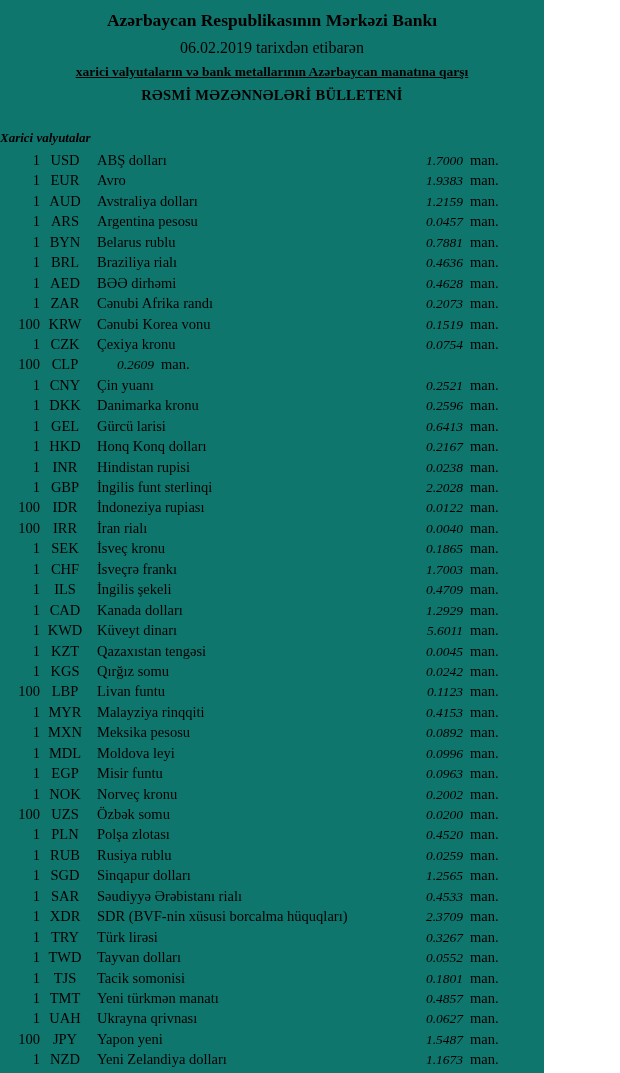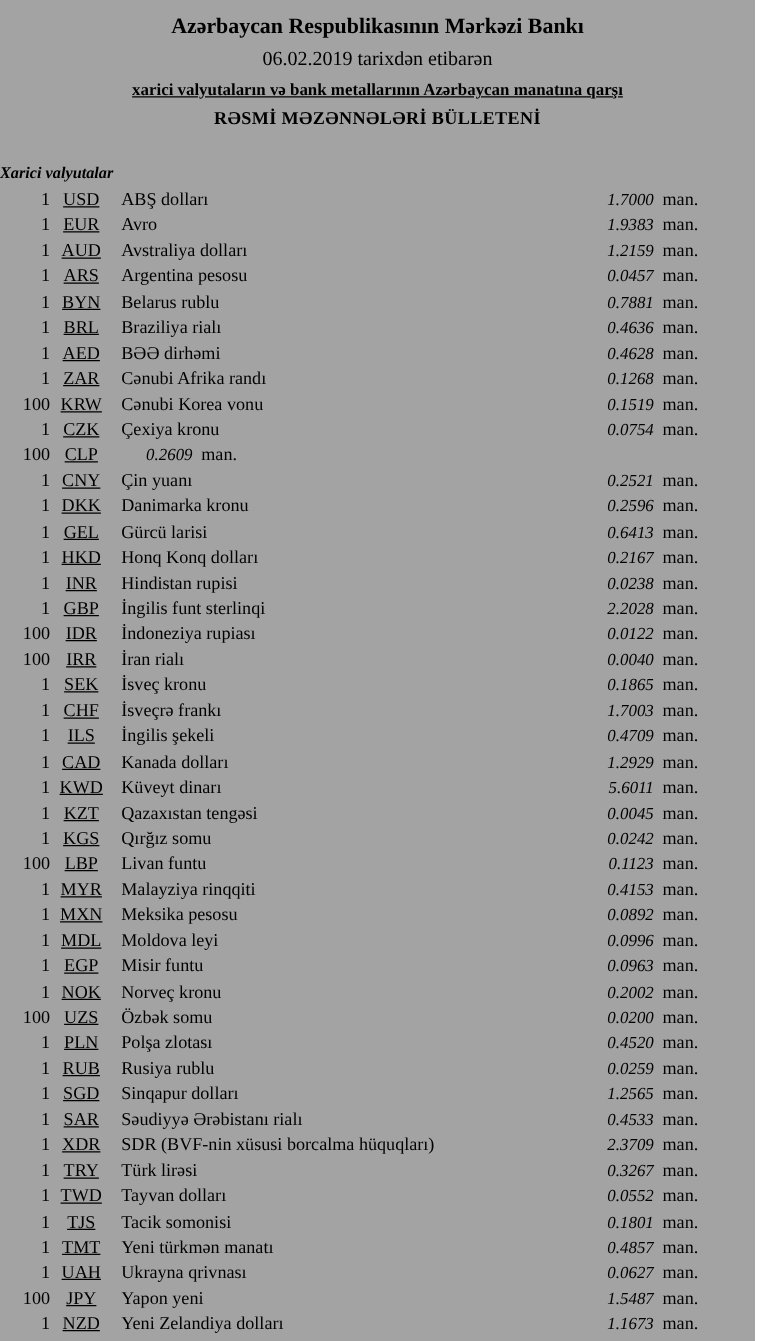--- a/index.html
+++ b/index.html
@@ -3,23 +3,23 @@
 <meta charset="utf-8">
 <style>
   html, body {
     margin: 0;
     padding: 0;
     background: #ffffff;
     color: #000000;
     font-family: "Liberation Serif", "DejaVu Serif", serif;
   }
   .page {
-    width: 604px;
+    width: 544px;
     height: 1073px;
-    background: #a3a3a3;
+    background: #0f766e;
     box-sizing: border-box;
     padding-top: 8px;
     overflow: hidden;
   }
   .header { text-align: center; }
   .title {
     font-size: 17.5px;
     font-weight: bold;
     margin: 2px 0 8px 0;
   }
@@ -60,21 +60,20 @@
   }
   .qty {
     width: 28px;
     flex: 0 0 28px;
     text-align: right;
   }
   .code {
     width: 50px;
     flex: 0 0 50px;
     text-align: center;
-    text-decoration: underline;
   }
   .name {
     flex: 1 1 auto;
     padding-left: 7px;
     overflow: hidden;
   }
   .rate {
     width: 64px;
     flex: 0 0 64px;
     text-align: right;
@@ -156,21 +155,21 @@
       <span class="code">AED</span>
       <span class="name">BƏƏ dirhəmi</span>
       <span class="rate">0.4628</span>
       <span class="unit">man.</span>
     </div>
 
     <div class="row">
       <span class="qty">1</span>
       <span class="code">ZAR</span>
       <span class="name">Cənubi Afrika randı</span>
-      <span class="rate">0.1268</span>
+      <span class="rate">0.2073</span>
       <span class="unit">man.</span>
     </div>
 
     <div class="row">
       <span class="qty">100</span>
       <span class="code">KRW</span>
       <span class="name">Cənubi Korea vonu</span>
       <span class="rate">0.1519</span>
       <span class="unit">man.</span>
     </div>

